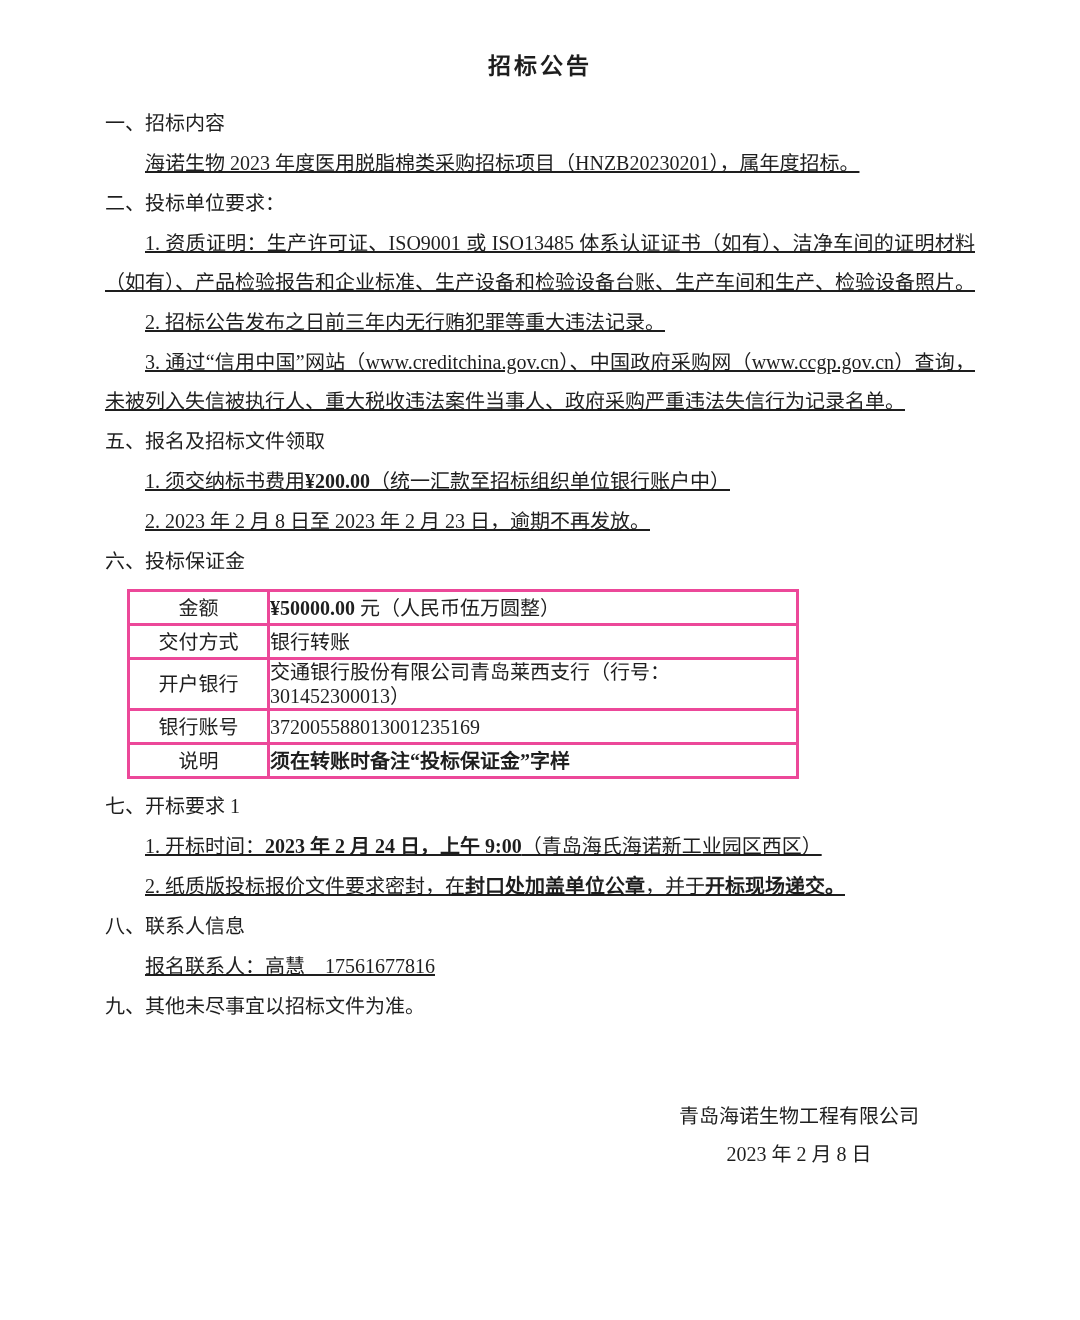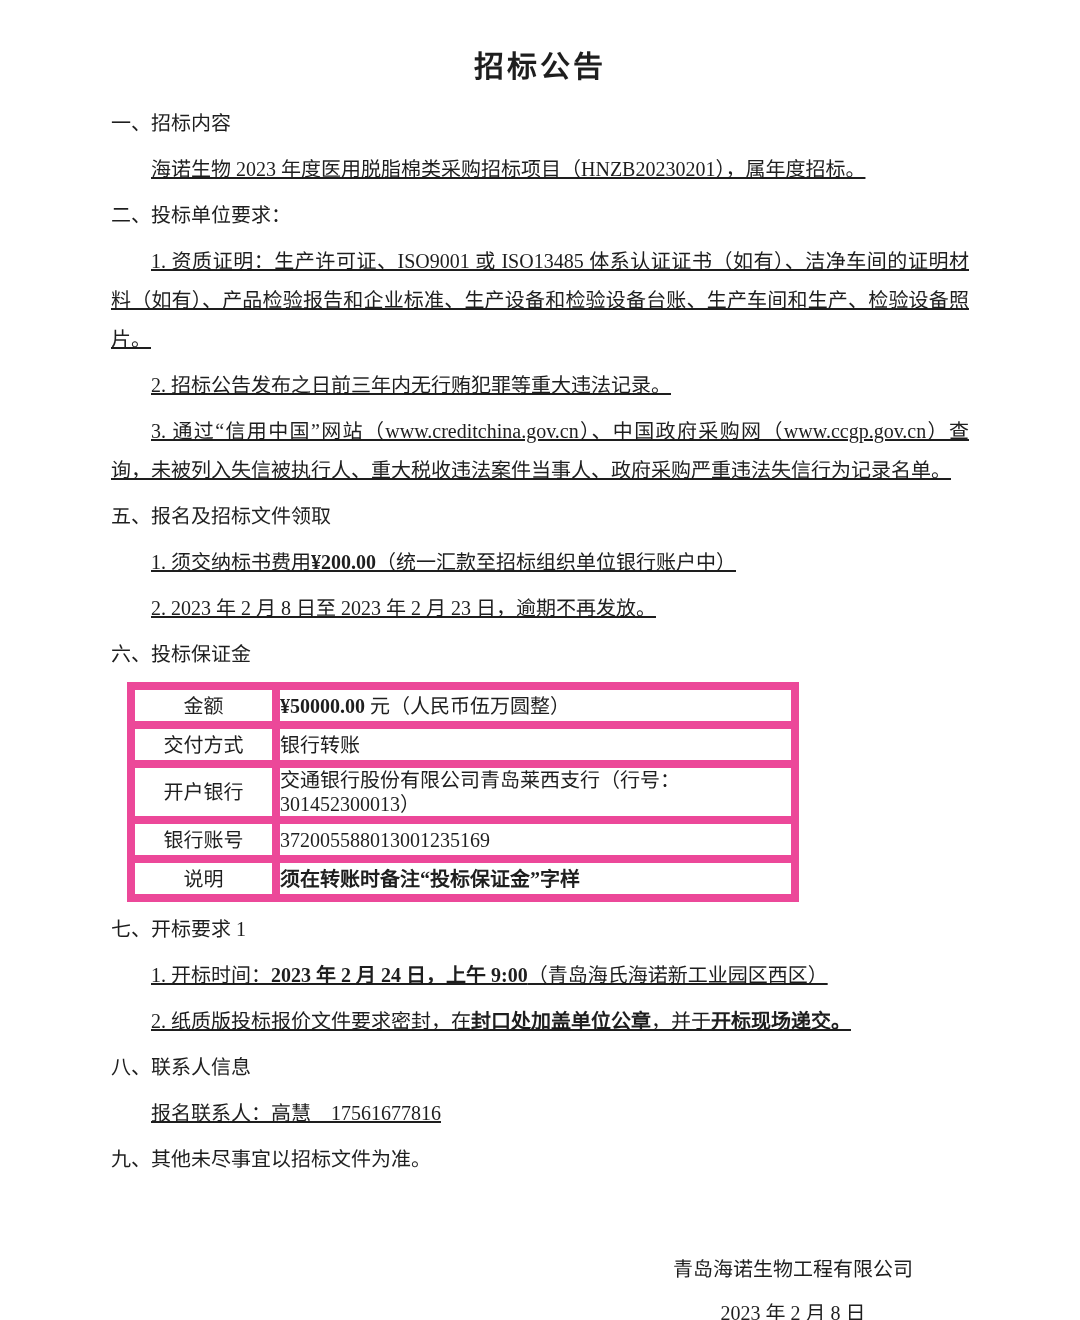--- a/index.html
+++ b/index.html
@@ -13,46 +13,46 @@
     height: 1320px;
     box-sizing: border-box;
     background: #ffffff;
     color: #1e1e1e;
     font-family: "Liberation Serif", "DejaVu Serif", serif;
     font-size: 20px;
     padding: 46px 104px 0 104px;
     overflow: hidden;
   }
   .title {
-    font-size: 30px;
+    font-size: 23px;
     font-weight: 700;
     text-align: center;
     letter-spacing: 3px;
     margin: 0 0 16px 0;
     line-height: 42px;
   }
   p {
-    margin: 7px;
+    margin: 1px;
     line-height: 39px;
   }
   .ind { text-indent: 40px; text-decoration: underline; }
   .just { text-align: justify; }
   .u {
     text-decoration: underline;
     text-underline-offset: 5px;
   }
   .b { font-weight: 700; }
   table.bond {
     border-collapse: collapse;
     table-layout: fixed;
     width: 672px;
     margin: 8px 0 8px 23px;
   }
   table.bond td {
-    border: 8px solid #ec4899;
+    border: 3px solid #ec4899;
     height: 31px;
     font-size: 20px;
     line-height: 24px;
     vertical-align: middle;
     padding: 0;
   }
   td.lbl {
     width: 137px;
     text-align: center;
   }

